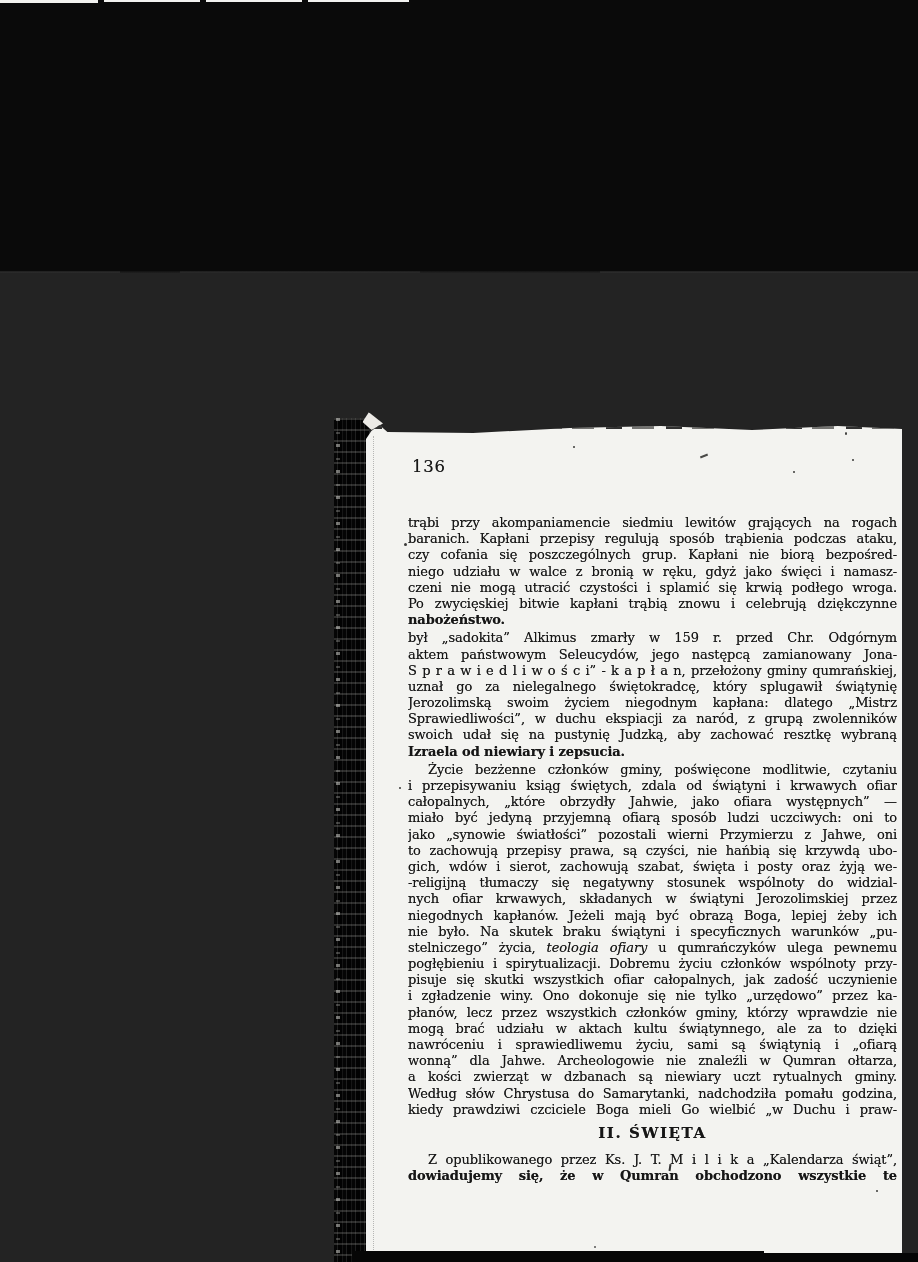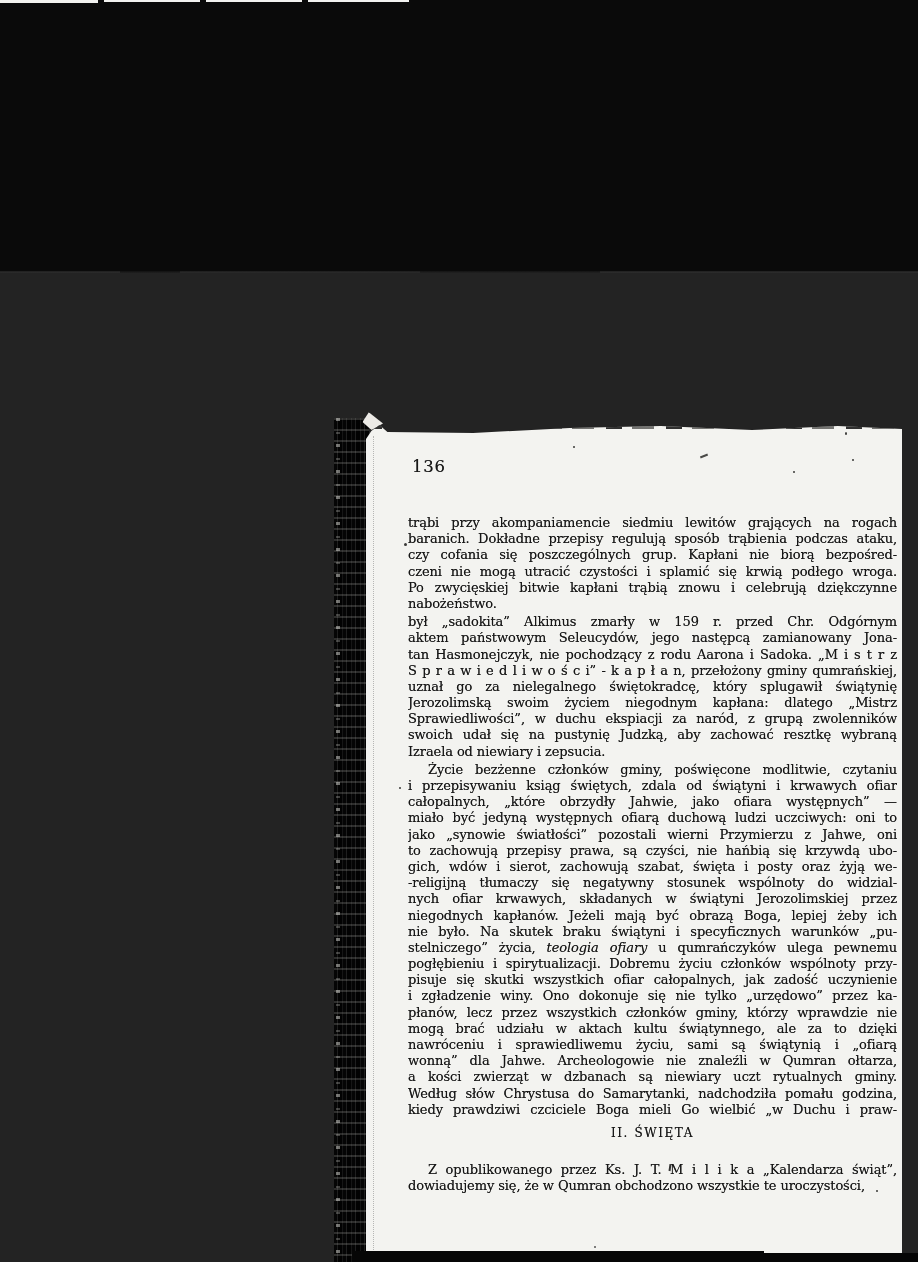--- a/index.html
+++ b/index.html
@@ -62,28 +62,29 @@
     position:absolute;left:42px;top:92px;width:489px;
     font-size:13px;line-height:16.2px;color:#161616;
     letter-spacing:-0.1px;
     text-shadow:0 0 .45px rgba(10,10,10,.6);
   }
   .para + .para{margin-top:2px;}
   .tline{
     text-align:justify;text-align-last:justify;
     height:16.2px;overflow:hidden;
   }
-  .tline.last{text-align-last:left;}
+  .tline.last{text-align-last:left;font-weight:bold;}
   .tline.indent{text-indent:20px;}
   #section-heading{
     text-align:center;margin-top:7px;height:17px;line-height:17px;
-    font-size:12px;letter-spacing:1.6px;color:#161616;
+    font-size:15px;letter-spacing:1.6px;color:#161616;
     text-shadow:0 0 .45px rgba(10,10,10,.6);
+    font-weight:bold;
   }
-  #text-after{margin-top:20px;}
+  #text-after{margin-top:10px;}
   
   .bottom-bar{position:absolute;background:#060606;}
   
   .speck{position:absolute;background:#2b2b2b;border-radius:50%;}
   .speck.on-page{background:#3a3a38;}
   .scratch{position:absolute;background:#4a4a48;}
 </style>
 </head>
 <body>
 
@@ -101,42 +102,42 @@
     <div class="spine-highlight"></div>
   </div>
   <div id="corner-fold"></div>
 
   <div id="page">
     <div id="page-number">136</div>
     <div id="text-column">
       <div id="text-before">
           <div class="para">
             <div class="tline">trąbi przy akompaniamencie siedmiu lewitów grających na rogach</div>
-            <div class="tline">baranich. Dokładne przepisy regulują sposób trąbienia podczas ataku,</div>
+            <div class="tline">baranich. Kapłani przepisy regulują sposób trąbienia podczas ataku,</div>
             <div class="tline">czy cofania się poszczególnych grup. Kapłani nie biorą bezpośred-</div>
+            <div class="tline">niego udziału w walce z bronią w ręku, gdyż jako święci i namasz-</div>
             <div class="tline">czeni nie mogą utracić czystości i splamić się krwią podłego wroga.</div>
             <div class="tline">Po zwycięskiej bitwie kapłani trąbią znowu i celebrują dziękczynne</div>
             <div class="tline last">nabożeństwo.</div>
           </div>
           <div class="para">
             <div class="tline">był „sadokita” Alkimus zmarły w 159 r. przed Chr. Odgórnym</div>
             <div class="tline">aktem państwowym Seleucydów, jego następcą zamianowany Jona-</div>
-            <div class="tline">tan Hasmonejczyk, nie pochodzący z rodu Aarona i Sadoka. „M i s t r z</div>
             <div class="tline">S p r a w i e d l i w o ś c i” - k a p ł a n, przełożony gminy qumrańskiej,</div>
             <div class="tline">uznał go za nielegalnego świętokradcę, który splugawił świątynię</div>
             <div class="tline">Jerozolimską swoim życiem niegodnym kapłana: dlatego „Mistrz</div>
             <div class="tline">Sprawiedliwości”, w duchu ekspiacji za naród, z grupą zwolenników</div>
             <div class="tline">swoich udał się na pustynię Judzką, aby zachować resztkę wybraną</div>
             <div class="tline last">Izraela od niewiary i zepsucia.</div>
           </div>
           <div class="para">
             <div class="tline indent">Życie bezżenne członków gminy, poświęcone modlitwie, czytaniu</div>
             <div class="tline">i przepisywaniu ksiąg świętych, zdala od świątyni i krwawych ofiar</div>
             <div class="tline">całopalnych, „które obrzydły Jahwie, jako ofiara występnych” —</div>
-            <div class="tline">miało być jedyną występnych ofiarą duchową ludzi uczciwych: oni to</div>
+            <div class="tline">miało być jedyną przyjemną ofiarą sposób ludzi uczciwych: oni to</div>
             <div class="tline">jako „synowie światłości” pozostali wierni Przymierzu z Jahwe, oni</div>
             <div class="tline">to zachowują przepisy prawa, są czyści, nie hańbią się krzywdą ubo-</div>
             <div class="tline">gich, wdów i sierot, zachowują szabat, święta i posty oraz żyją we-</div>
             <div class="tline">-religijną tłumaczy się negatywny stosunek wspólnoty do widzial-</div>
             <div class="tline">nych ofiar krwawych, składanych w świątyni Jerozolimskiej przez</div>
             <div class="tline">niegodnych kapłanów. Jeżeli mają być obrazą Boga, lepiej żeby ich</div>
             <div class="tline">nie było. Na skutek braku świątyni i specyficznych warunków „pu-</div>
             <div class="tline">stelniczego” życia, <i>teologia ofiary</i> u qumrańczyków ulega pewnemu</div>
             <div class="tline">pogłębieniu i spirytualizacji. Dobremu życiu członków wspólnoty przy-</div>
             <div class="tline">pisuje się skutki wszystkich ofiar całopalnych, jak zadość uczynienie</div>

